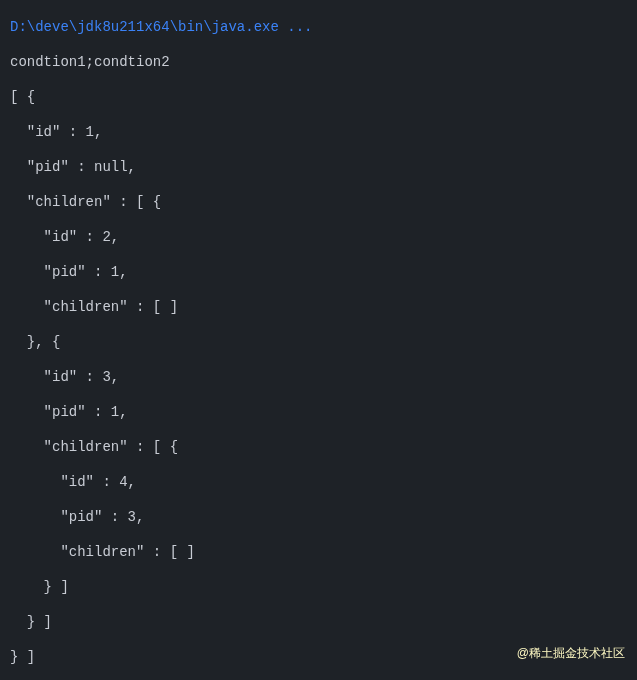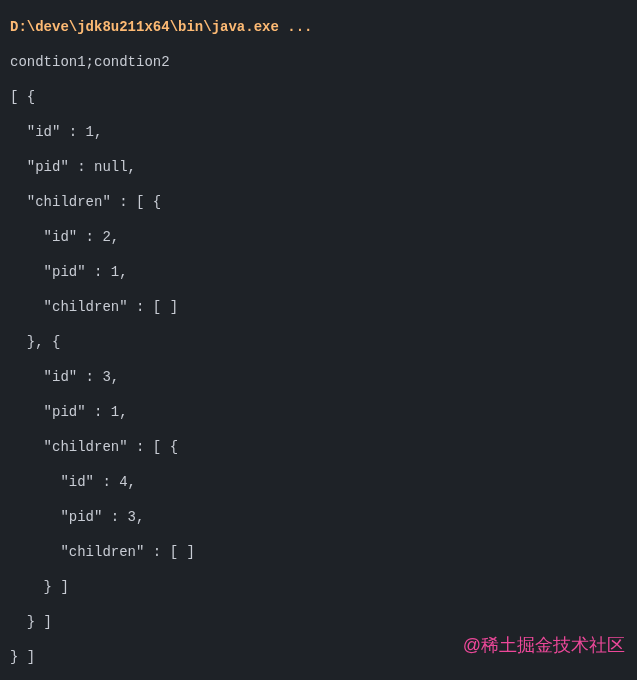--- a/index.html
+++ b/index.html
@@ -16,29 +16,28 @@
       padding: 10px;
       width: 637px;
       height: 680px;
       position: relative;
       overflow: hidden;
     }
     .line {
       white-space: pre;
     }
     .highlight {
-      color: #fdba74;
-      font-weight: bold;
+      color: #3b82f6;
     }
     .watermark {
       position: absolute;
       bottom: 12px;
       right: 12px;
-      color: #ec4899;
-      font-size: 18px;
+      color: #fef9c3;
+      font-size: 12px;
       font-family: sans-serif;
     }
   </style>
 </head>
 <body>
 
 <div class="line highlight">D:\deve\jdk8u211x64\bin\java.exe ...</div>
 <div class="line">condtion1;condtion2</div>
 <div class="line">[ {</div>
 <div class="line">  "id" : 1,</div>

